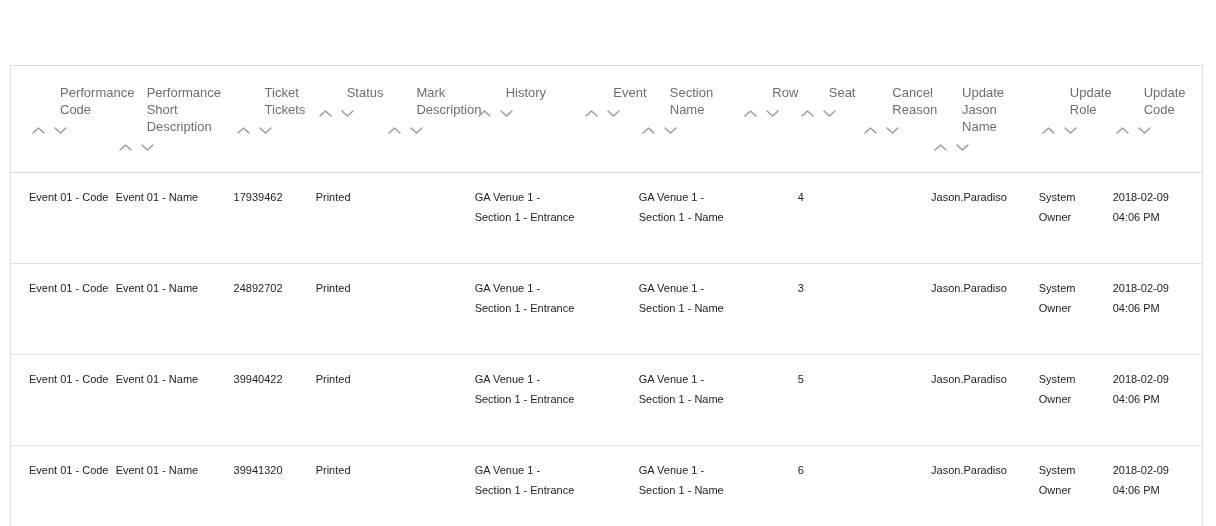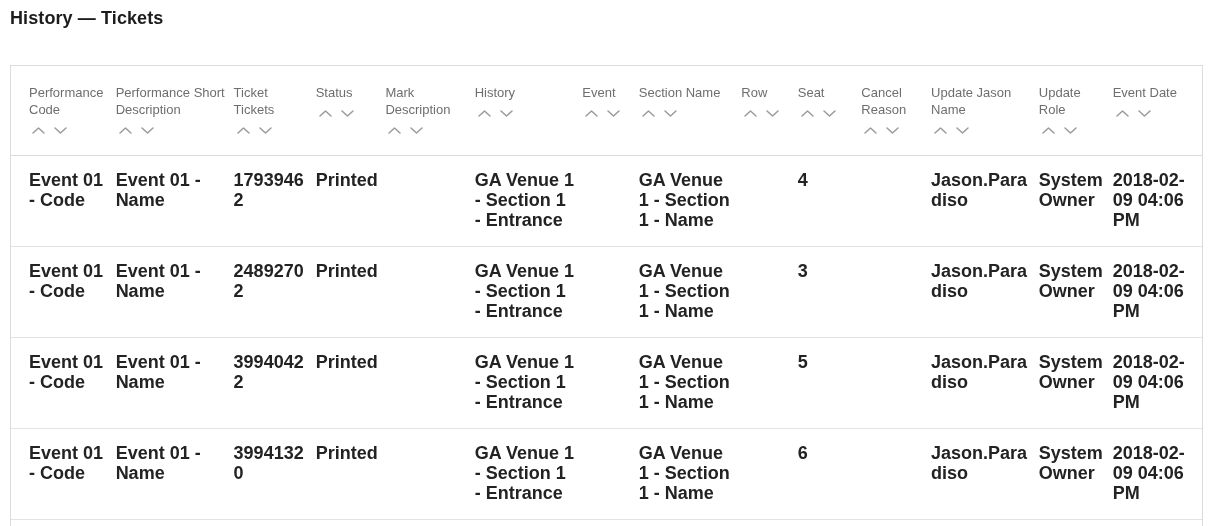--- a/index.html
+++ b/index.html
@@ -54,45 +54,45 @@
     border-bottom: 1px solid #dcdcdc;
     line-height: 17px;
   }
   table.grid th:first-child,
   table.grid td:first-child {
     padding-left: 18px;
   }
   .th-label {
     display: block;
     white-space: normal;
+    margin-left: 31px;
   }
   .sorters {
     display: block;
     margin-top: 6px;
     height: 13px;
     line-height: 13px;
     white-space: nowrap;
   }
   .sorters .chev {
     display: inline-block;
     width: 22px;
     height: 13px;
     vertical-align: top;
     cursor: pointer;
   }
   .sorters .chev svg { display: block; }
   table.grid td {
     vertical-align: top;
-    font-size: 18px;
+    font-size: 11px;
     color: #232323;
     padding: 14px 6px 14px 0;
     border-bottom: 1px solid #e2e2e2;
     line-height: 20px;
     word-wrap: break-word;
-    font-weight: bold;
   }
   table.grid tr.data-row:last-child td {
     border-bottom: 1px solid #e2e2e2;
   }
   .row-tall td { height: 62px; }
   .footer-bar {
     height: 48px;
     display: flex;
     align-items: center;
     justify-content: flex-end;
@@ -113,21 +113,20 @@
   .c-cancelreason    { width: 68px; }
   .c-updateusername  { width: 105px; }
   .c-updaterole      { width: 72px; }
   .c-updatedate      { width: 87px; }
 </style>
 </head>
 <body>
 
 <div class="page">
 
-  <div class="page-title">History — Tickets</div>
 
   <div class="table-wrap">
 
     <table class="grid">
       <colgroup>
         <col class="c-perfcode">
         <col class="c-perfshortdesc">
         <col class="c-ticketnumber">
         <col class="c-status">
         <col class="c-markdesc">
@@ -243,21 +242,21 @@
             </th>
             <th>
               <span class="th-label">Update Role</span>
               <span class="sorters"><span class="chev"><svg width="22" height="13" viewBox="0 0 22 13" aria-hidden="true">
                     <path d="M4 9 L9.5 4 L15 9" fill="none" stroke="#9b9b9b" stroke-width="1.5" stroke-linecap="round" stroke-linejoin="round"></path>
                   </svg></span><span class="chev"><svg width="22" height="13" viewBox="0 0 22 13" aria-hidden="true">
                     <path d="M4 4 L9.5 9 L15 4" fill="none" stroke="#9b9b9b" stroke-width="1.5" stroke-linecap="round" stroke-linejoin="round"></path>
                   </svg></span></span>
             </th>
             <th>
-              <span class="th-label">Event Date</span>
+              <span class="th-label">Update Code</span>
               <span class="sorters"><span class="chev"><svg width="22" height="13" viewBox="0 0 22 13" aria-hidden="true">
                     <path d="M4 9 L9.5 4 L15 9" fill="none" stroke="#9b9b9b" stroke-width="1.5" stroke-linecap="round" stroke-linejoin="round"></path>
                   </svg></span><span class="chev"><svg width="22" height="13" viewBox="0 0 22 13" aria-hidden="true">
                     <path d="M4 4 L9.5 9 L15 4" fill="none" stroke="#9b9b9b" stroke-width="1.5" stroke-linecap="round" stroke-linejoin="round"></path>
                   </svg></span></span>
             </th>
           </tr>
       </thead>
 
       <tbody id="table-body">

